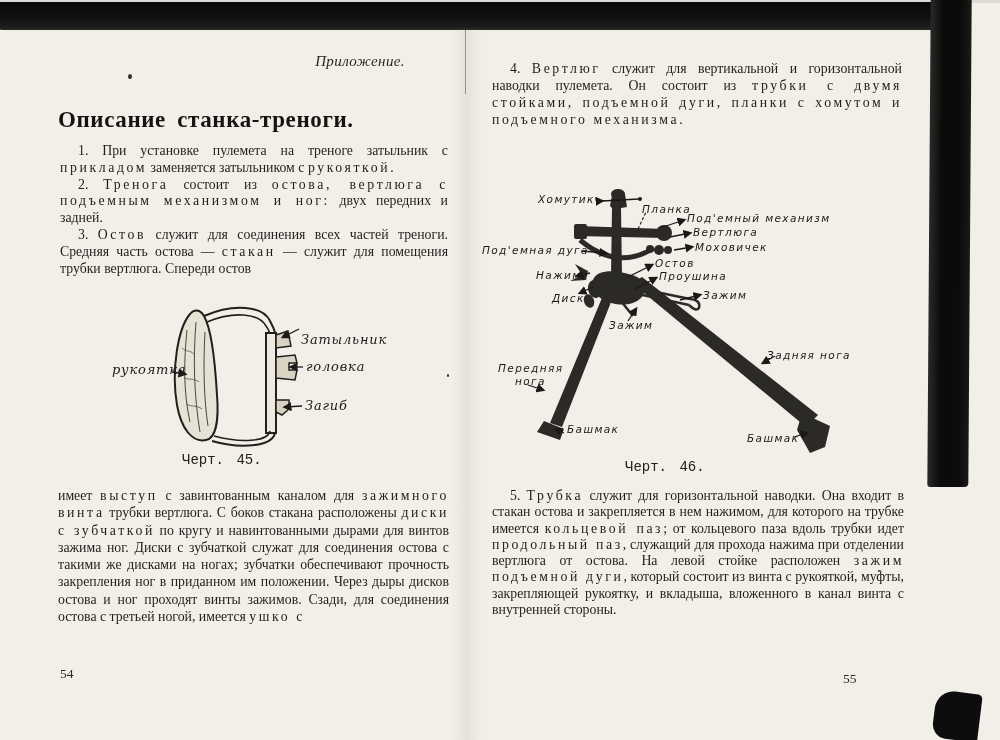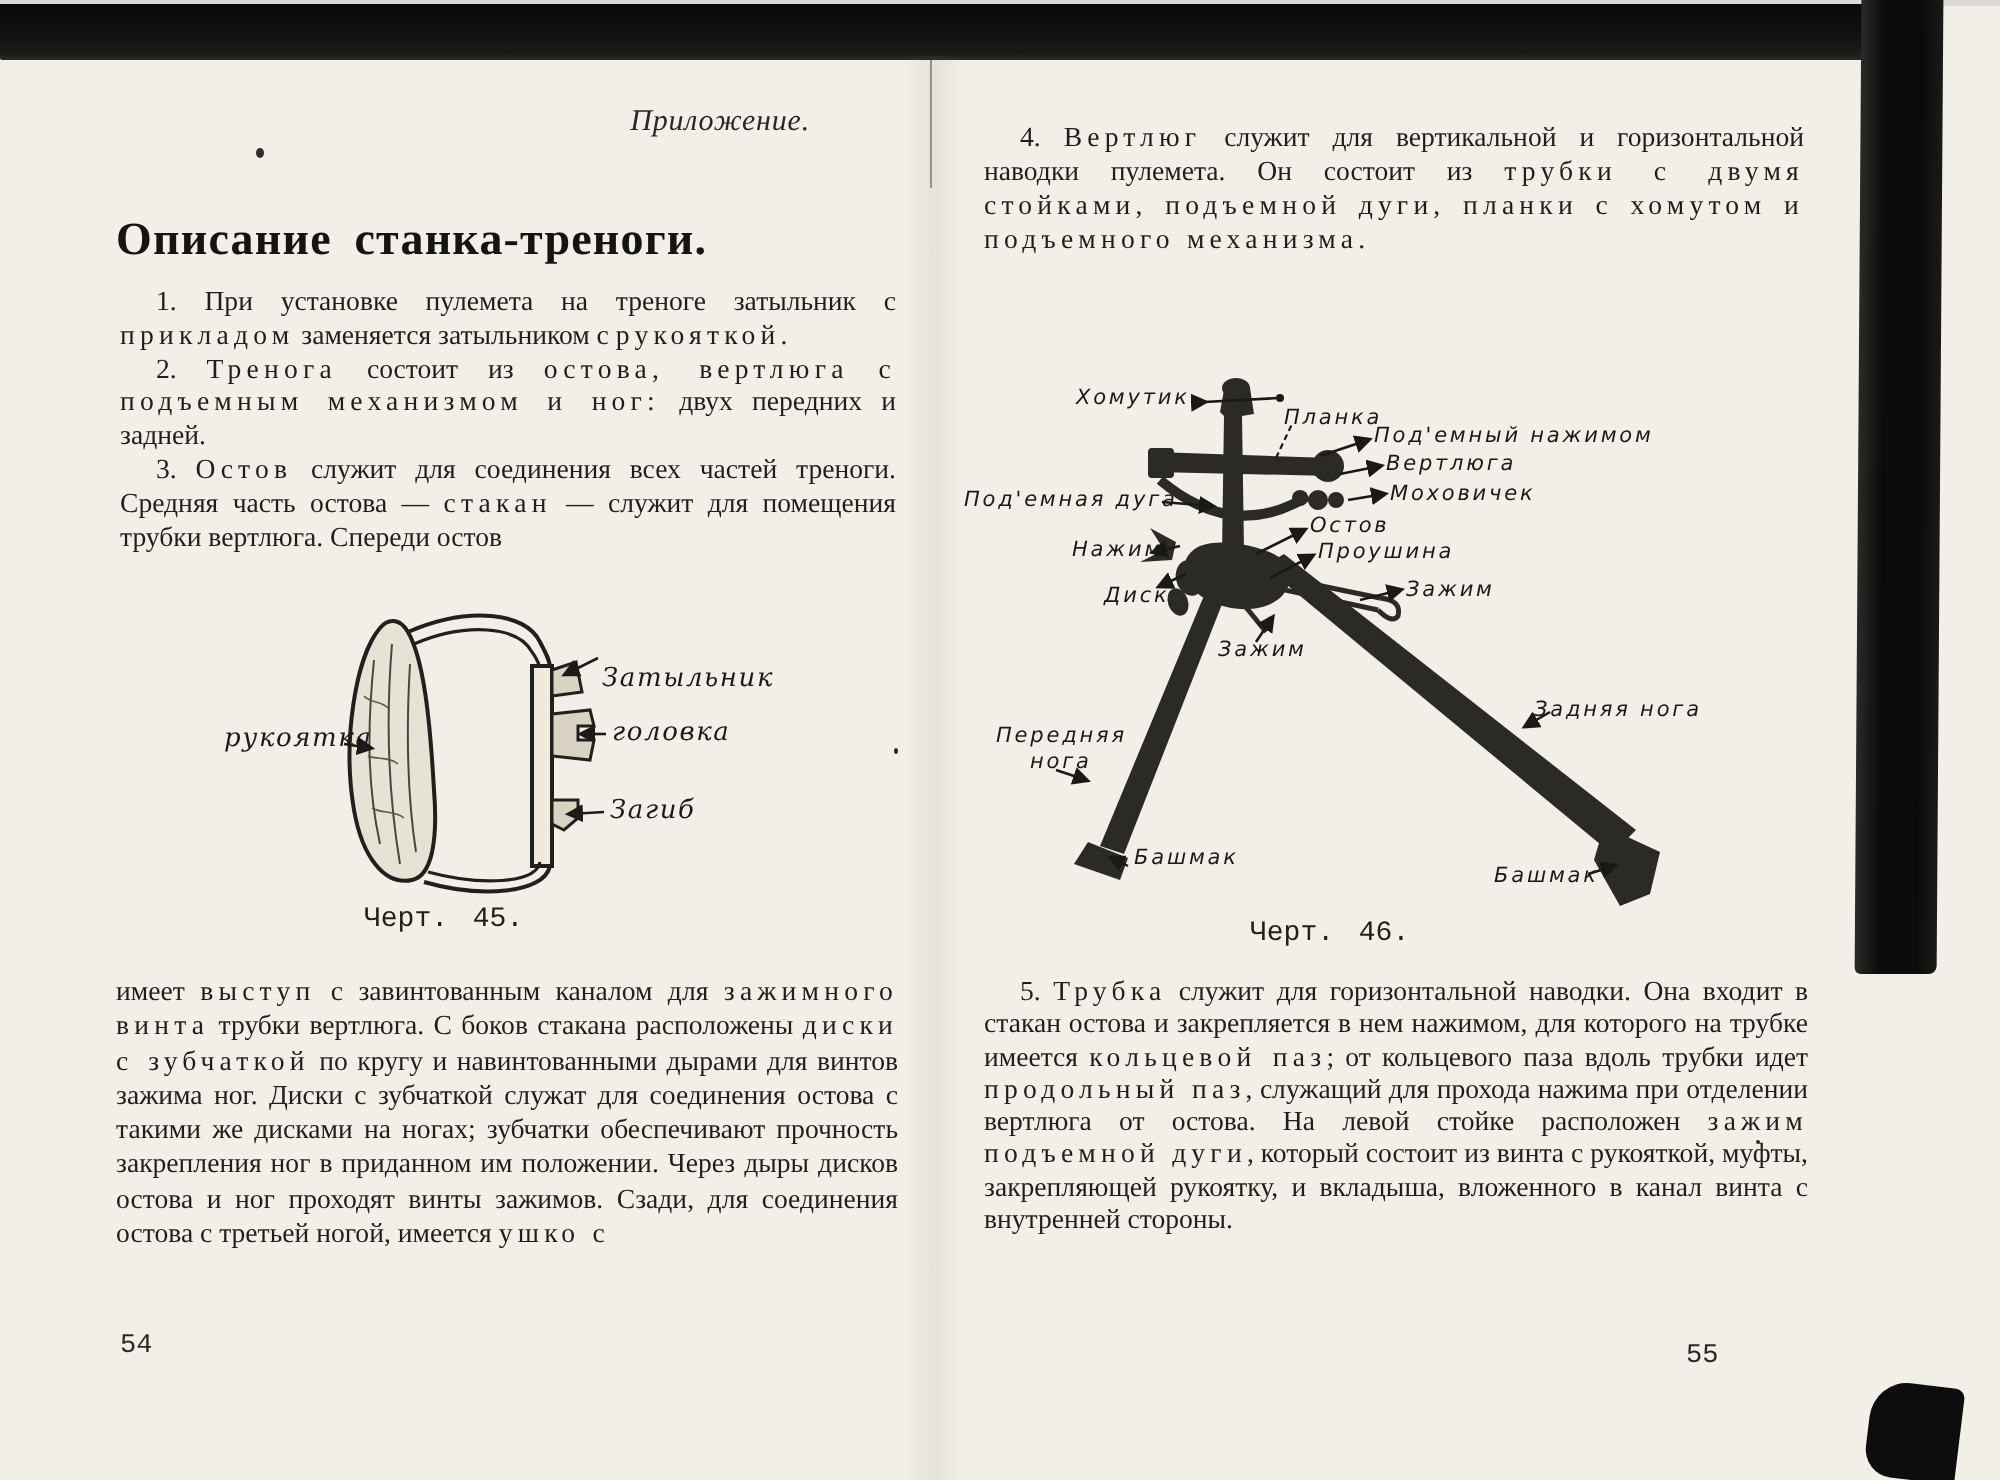--- a/index.html
+++ b/index.html
@@ -25,21 +25,21 @@
   .crease{left:465px;top:30px;width:1px;height:64px;background:rgba(85,80,73,0.55);}
   .speck{background:#2f2d2a;border-radius:50%;}
 
   
   .header-italic{font-style:italic;font-size:15px;letter-spacing:0.4px;color:#2a2825;}
   .page-title{font-weight:bold;font-size:23px;letter-spacing:0.6px;word-spacing:5px;text-align:left;color:#161412;}
   .body-col p{margin:0;text-indent:18px;text-align:justify;}
   .body-col{font-size:13.8px;line-height:16.8px;color:#201e1b;}
   .body-col.loose{line-height:17.3px;}
   .sp{letter-spacing:2.6px;}
-  .pagenum{font-size:13.5px;color:#2b2926;font-family:Liberation Mono, monospace;}
+  .pagenum{font-size:13.5px;color:#2b2926;}
   .fig-caption{font-size:14px;text-align:left;word-spacing:4px;color:#222019;font-family:Liberation Mono, monospace;}
 
   
   .fig{position:absolute;}
   .fig svg{position:absolute;left:0;top:0;}
   .hw45{position:absolute;font-family:"DejaVu Serif",serif;font-style:italic;
     font-size:13px;letter-spacing:0.8px;color:#1c1a18;white-space:nowrap;}
   .hw46{position:absolute;font-family:"DejaVu Sans",sans-serif;font-style:italic;
     font-size:10.5px;letter-spacing:1.4px;color:#1b1917;white-space:nowrap;}
 </style>
@@ -169,21 +169,21 @@
     <line x1="113" y1="102" x2="100" y2="108" stroke="#1b1917" stroke-width="1.3" marker-end="url(#ah46)"></line>
     <line x1="200" y1="115" x2="220" y2="110" stroke="#1b1917" stroke-width="1.3" marker-end="url(#ah46)"></line>
     <line x1="148" y1="136" x2="156" y2="124" stroke="#1b1917" stroke-width="1.3" marker-end="url(#ah46)"></line>
     <line x1="48" y1="200" x2="63" y2="205" stroke="#1b1917" stroke-width="1.3" marker-end="url(#ah46)"></line>
     <line x1="84" y1="248" x2="76" y2="244" stroke="#1b1917" stroke-width="1.2" marker-end="url(#ah46)"></line>
     <line x1="295" y1="171" x2="283" y2="178" stroke="#1b1917" stroke-width="1.3" marker-end="url(#ah46)"></line>
     <line x1="314" y1="252" x2="327" y2="248" stroke="#1b1917" stroke-width="1.3" marker-end="url(#ah46)"></line>
   </svg>
   <span class="hw46" style="left:58px;top:8px;">Хомутик</span>
   <span class="hw46" style="left:162px;top:18px;">Планка</span>
-  <span class="hw46" style="left:207px;top:27px;">Под'емный нажимом</span>
+  <span class="hw46" style="left:207px;top:27px;">Под'емный механизм</span>
   <span class="hw46" style="left:213px;top:41px;">Вертлюга</span>
   <span class="hw46" style="left:215px;top:56px;">Моховичек</span>
   <span class="hw46" style="left:2px;top:59px;">Под'емная дуга</span>
   <span class="hw46" style="left:56px;top:84px;">Нажим</span>
   <span class="hw46" style="left:175px;top:72px;">Остов</span>
   <span class="hw46" style="left:179px;top:85px;">Проушина</span>
   <span class="hw46" style="left:72px;top:107px;">Диск</span>
   <span class="hw46" style="left:223px;top:104px;">Зажим</span>
   <span class="hw46" style="left:129px;top:134px;">Зажим</span>
   <span class="hw46" style="left:18px;top:177px;">Передняя</span>

